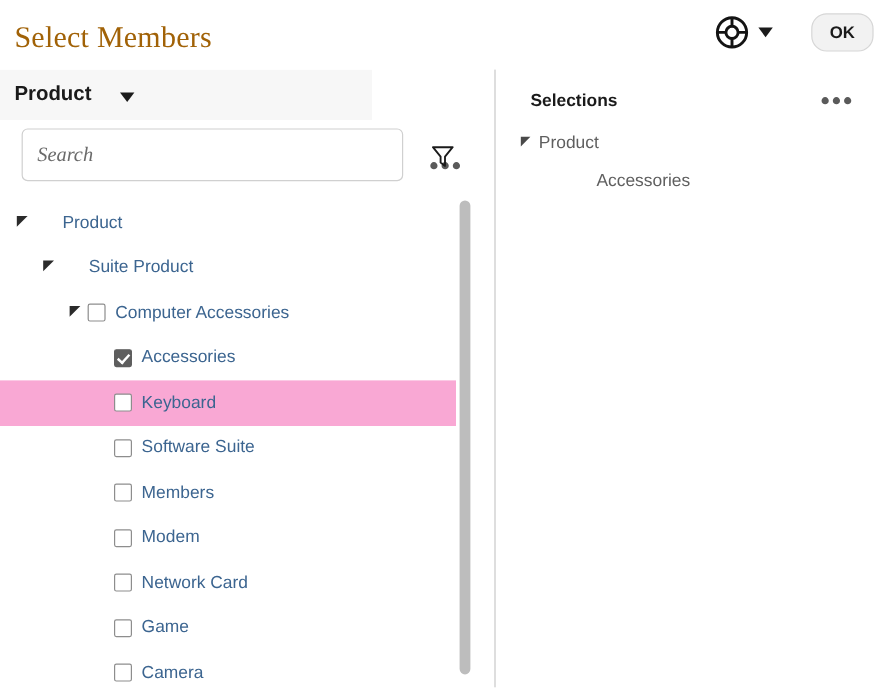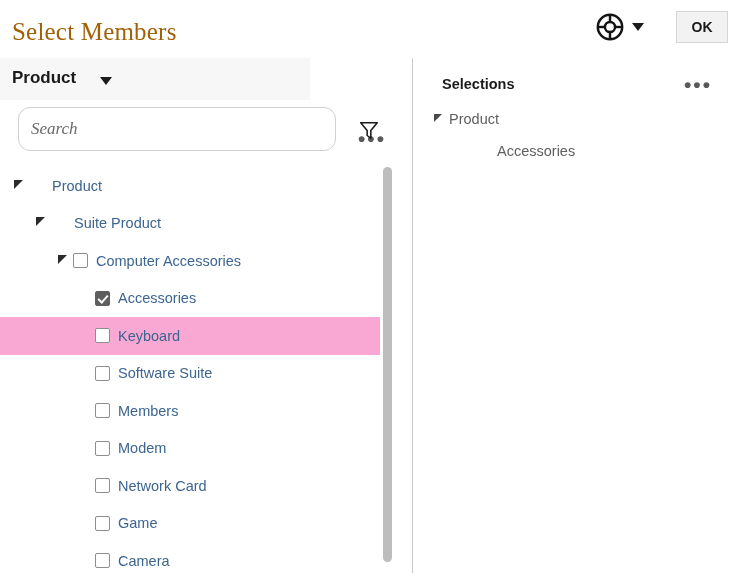--- a/index.html
+++ b/index.html
@@ -57,21 +57,21 @@
     border-top: 8px solid #1b1b1b;
     display: block;
   }
   .btn {
     min-width: 52px;
     height: 32px;
     padding: 0 14px;
     margin-left: 14px;
     background: #f2f2f2;
     border: 1px solid #d6d6d6;
-    border-radius: 0;
+    border-radius: 13px;
     font-family: "Liberation Sans", sans-serif;
     font-size: 14px;
     font-weight: bold;
     color: #1a1a1a;
     cursor: pointer;
     line-height: 30px;
     text-align: center;
     box-sizing: border-box;
   }
 
@@ -125,21 +125,21 @@
     left: 0; top: 49px;
     width: 413px; height: 46px;
   }
   .search-input {
     position: absolute;
     left: 18px; top: 0px;
     width: 318px;
     height: 44px;
     box-sizing: border-box;
     border: 1px solid #d0d0d0;
-    border-radius: 12px;
+    border-radius: 5px;
     background: #ffffff;
     font-family: "Liberation Serif", serif;
     font-style: italic;
     font-size: 17px;
     color: #555555;
     padding: 0 12px;
     outline: none;
   }
   .search-input::placeholder {
     color: #6b6b6b;

